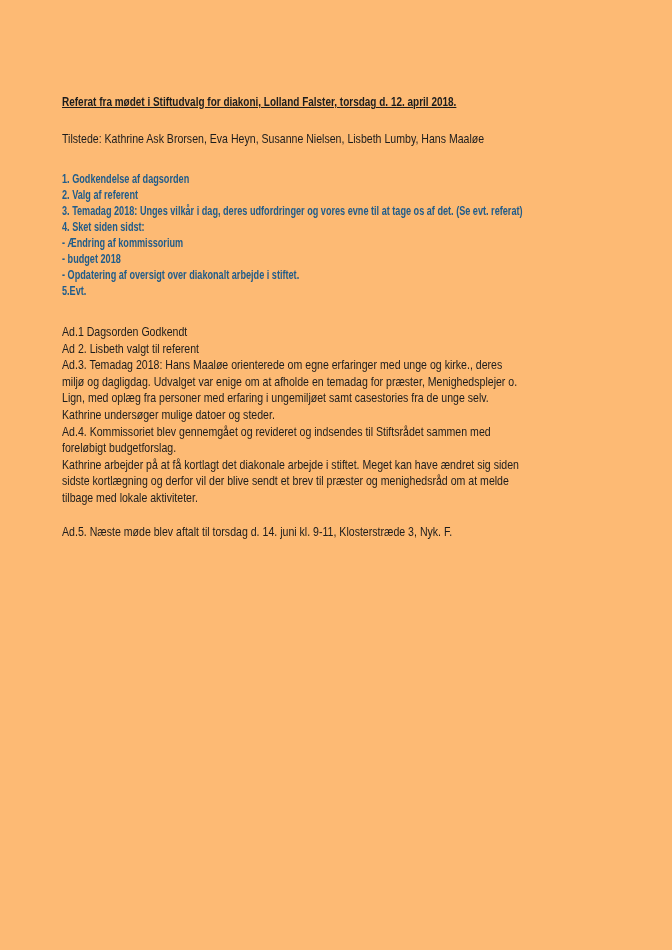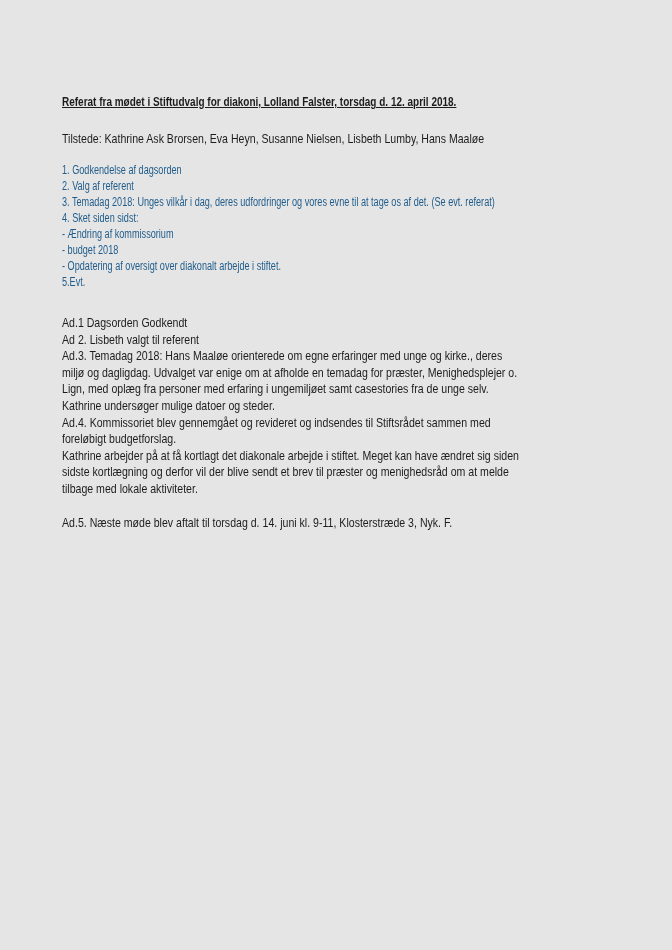--- a/index.html
+++ b/index.html
@@ -4,21 +4,21 @@
 <style>
   html, body {
     margin: 0;
     padding: 0;
     background: #ffffff;
   }
   .page {
     position: relative;
     width: 672px;
     height: 950px;
-    background: #e5e5e5;
+    background: #fdba74;
     box-sizing: border-box;
     padding: 94px 50px 0 62px;
     font-family: "Liberation Sans", sans-serif;
     color: #1c1c1c;
     overflow: hidden;
   }
   .line {
     white-space: nowrap;
     transform-origin: left center;
   }
@@ -29,22 +29,22 @@
     line-height: 16px;
     transform: scaleX(0.78);
   }
   .attendees {
     margin-top: 21px;
     font-size: 12.6px;
     line-height: 16px;
     transform: scaleX(0.84);
   }
   .agenda {
-    margin-top: 15px;
-    font-weight: 400;
+    margin-top: 24px;
+    font-weight: 700;
   }
   .agenda .line {
     font-size: 12px;
     line-height: 16px;
     transform: scaleX(0.76);
   }
   .minutes {
     margin-top: 25px;
   }
   .minutes .line {

